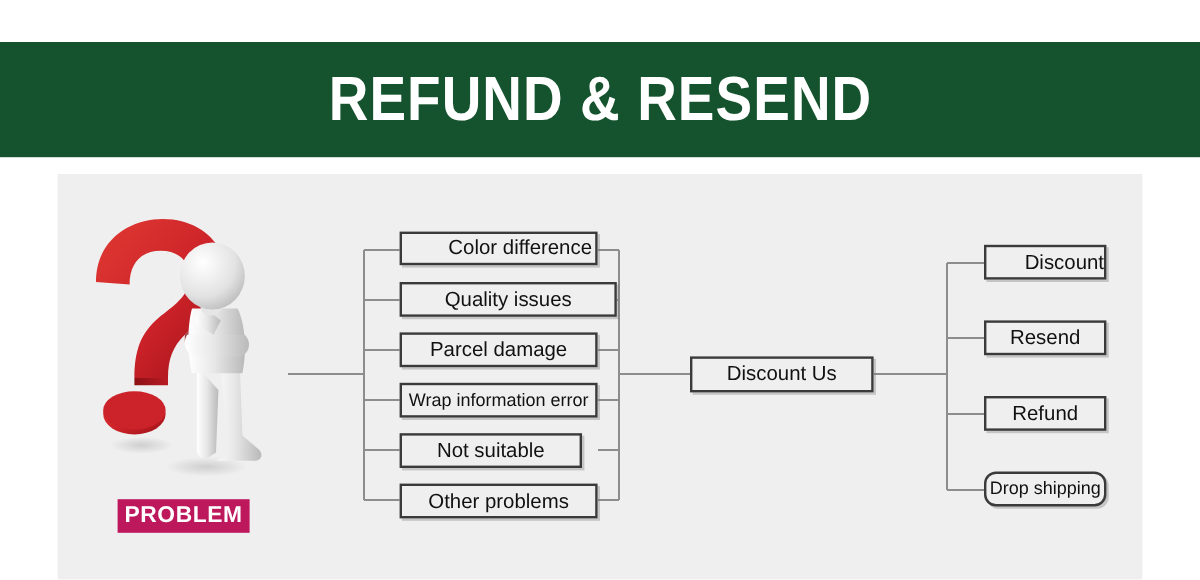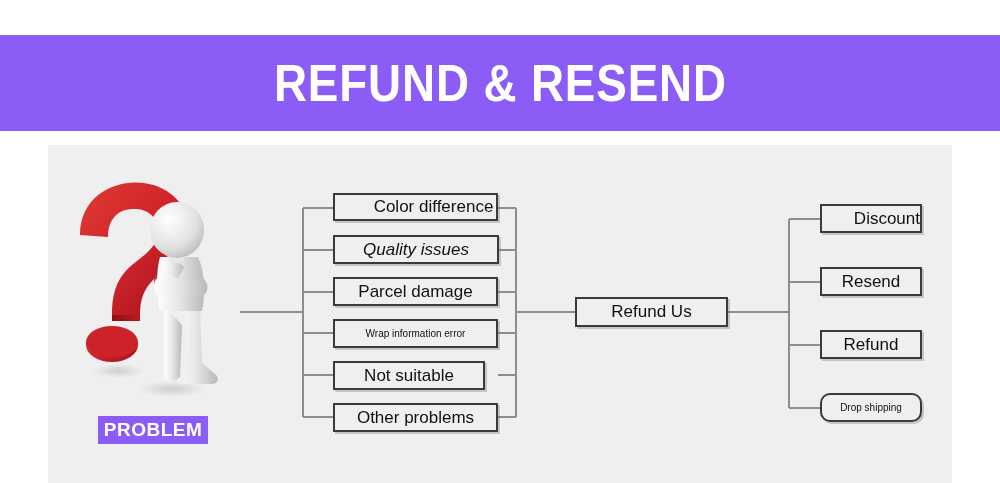--- a/index.html
+++ b/index.html
@@ -15,21 +15,21 @@
     font-family: "Liberation Sans", sans-serif;
   }
 
   
   #banner {
     position: absolute;
     left: 0;
     top: 35px;
     width: 1000px;
     height: 96px;
-    background: #8b5cf6;
+    background: #14532d;
     display: flex;
     align-items: center;
     justify-content: center;
   }
   #banner-title {
     color: #ffffff;
     font-family: "Liberation Sans Narrow", "Liberation Sans", sans-serif;
     font-size: 52px;
     font-weight: bold;
     letter-spacing: 1px;
@@ -62,21 +62,21 @@
     top: 0;
     width: 190px;
     height: 230px;
   }
   #problem-label {
     position: absolute;
     left: 38px;
     top: 241px;
     width: 110px;
     height: 28px;
-    background: #8b5cf6;
+    background: #be185d;
     color: #ffffff;
     font-size: 19px;
     font-weight: bold;
     letter-spacing: 0.5px;
     display: flex;
     align-items: center;
     justify-content: center;
   }
 
   
@@ -96,21 +96,21 @@
     border: 2px solid #3a3a3a;
     box-shadow: 2px 2px 0 rgba(120,120,120,0.35);
     display: flex;
     align-items: center;
     justify-content: center;
     color: #111111;
     font-size: 17px;
     white-space: nowrap;
   }
   .node.small {
-    font-size: 10px;
+    font-size: 15px;
   }
 </style>
 </head>
 <body>
 
 <div id="banner">
   <div id="banner-title">REFUND &amp; RESEND</div>
 </div>
 
 <div id="panel">
@@ -206,38 +206,38 @@
 
         <ellipse cx="117" cy="55" rx="27" ry="28" fill="url(#headGrad)"></ellipse>
       </g>
     </svg>
     <div id="problem-label">PROBLEM</div>
   </div>
 
   <div class="node" style="left:285px; top:48px; width:165px; height:28px;padding-left:36px;">
     <span>Color difference</span>
   </div>
-  <div class="node" style="left:285px; top:90px; width:166px; height:29px;font-style:italic;">
+  <div class="node" style="left:285px; top:90px; width:181px; height:29px;">
     <span>Quality issues</span>
   </div>
   <div class="node" style="left:285px; top:132px; width:165px; height:29px;text-align:center;">
     <span>Parcel damage</span>
   </div>
   <div class="node small" style="left:285px; top:174px; width:165px; height:29px;">
     <span>Wrap information error</span>
   </div>
   <div class="node" style="left:285px; top:216px; width:152px; height:29px;">
     <span>Not suitable</span>
   </div>
   <div class="node" style="left:285px; top:258px; width:165px; height:29px;">
     <span>Other problems</span>
   </div>
 
   <div class="node" style="left:527px; top:152px; width:153px; height:30px;">
-    <span>Refund Us</span>
+    <span>Discount Us</span>
   </div>
 
   <div class="node" style="left:772px; top:59px; width:102px; height:29px;justify-content:flex-end;">
     <span>Discount</span>
   </div>
   <div class="node" style="left:772px; top:185px; width:102px; height:29px;">
     <span>Refund</span>
   </div>
   <div class="node" style="left:772px; top:122px; width:102px; height:29px;">
     <span>Resend</span>

